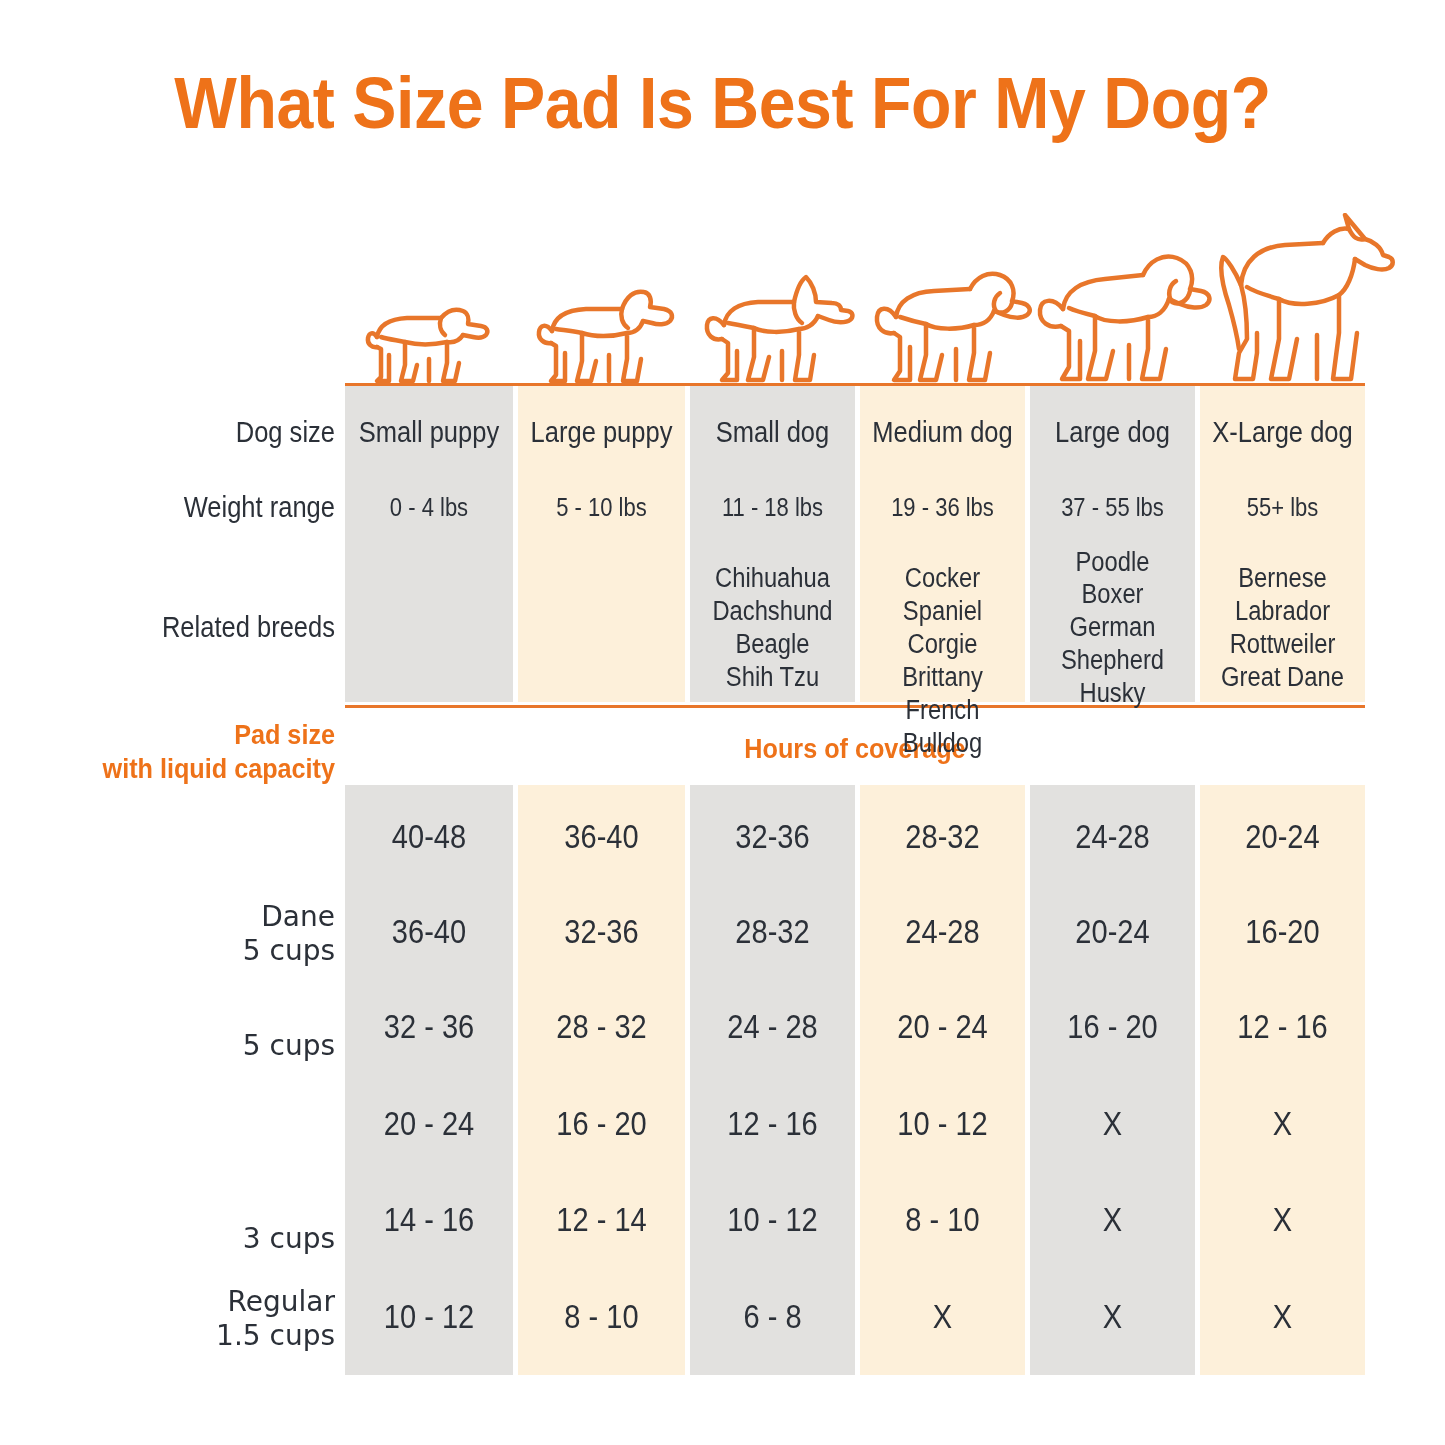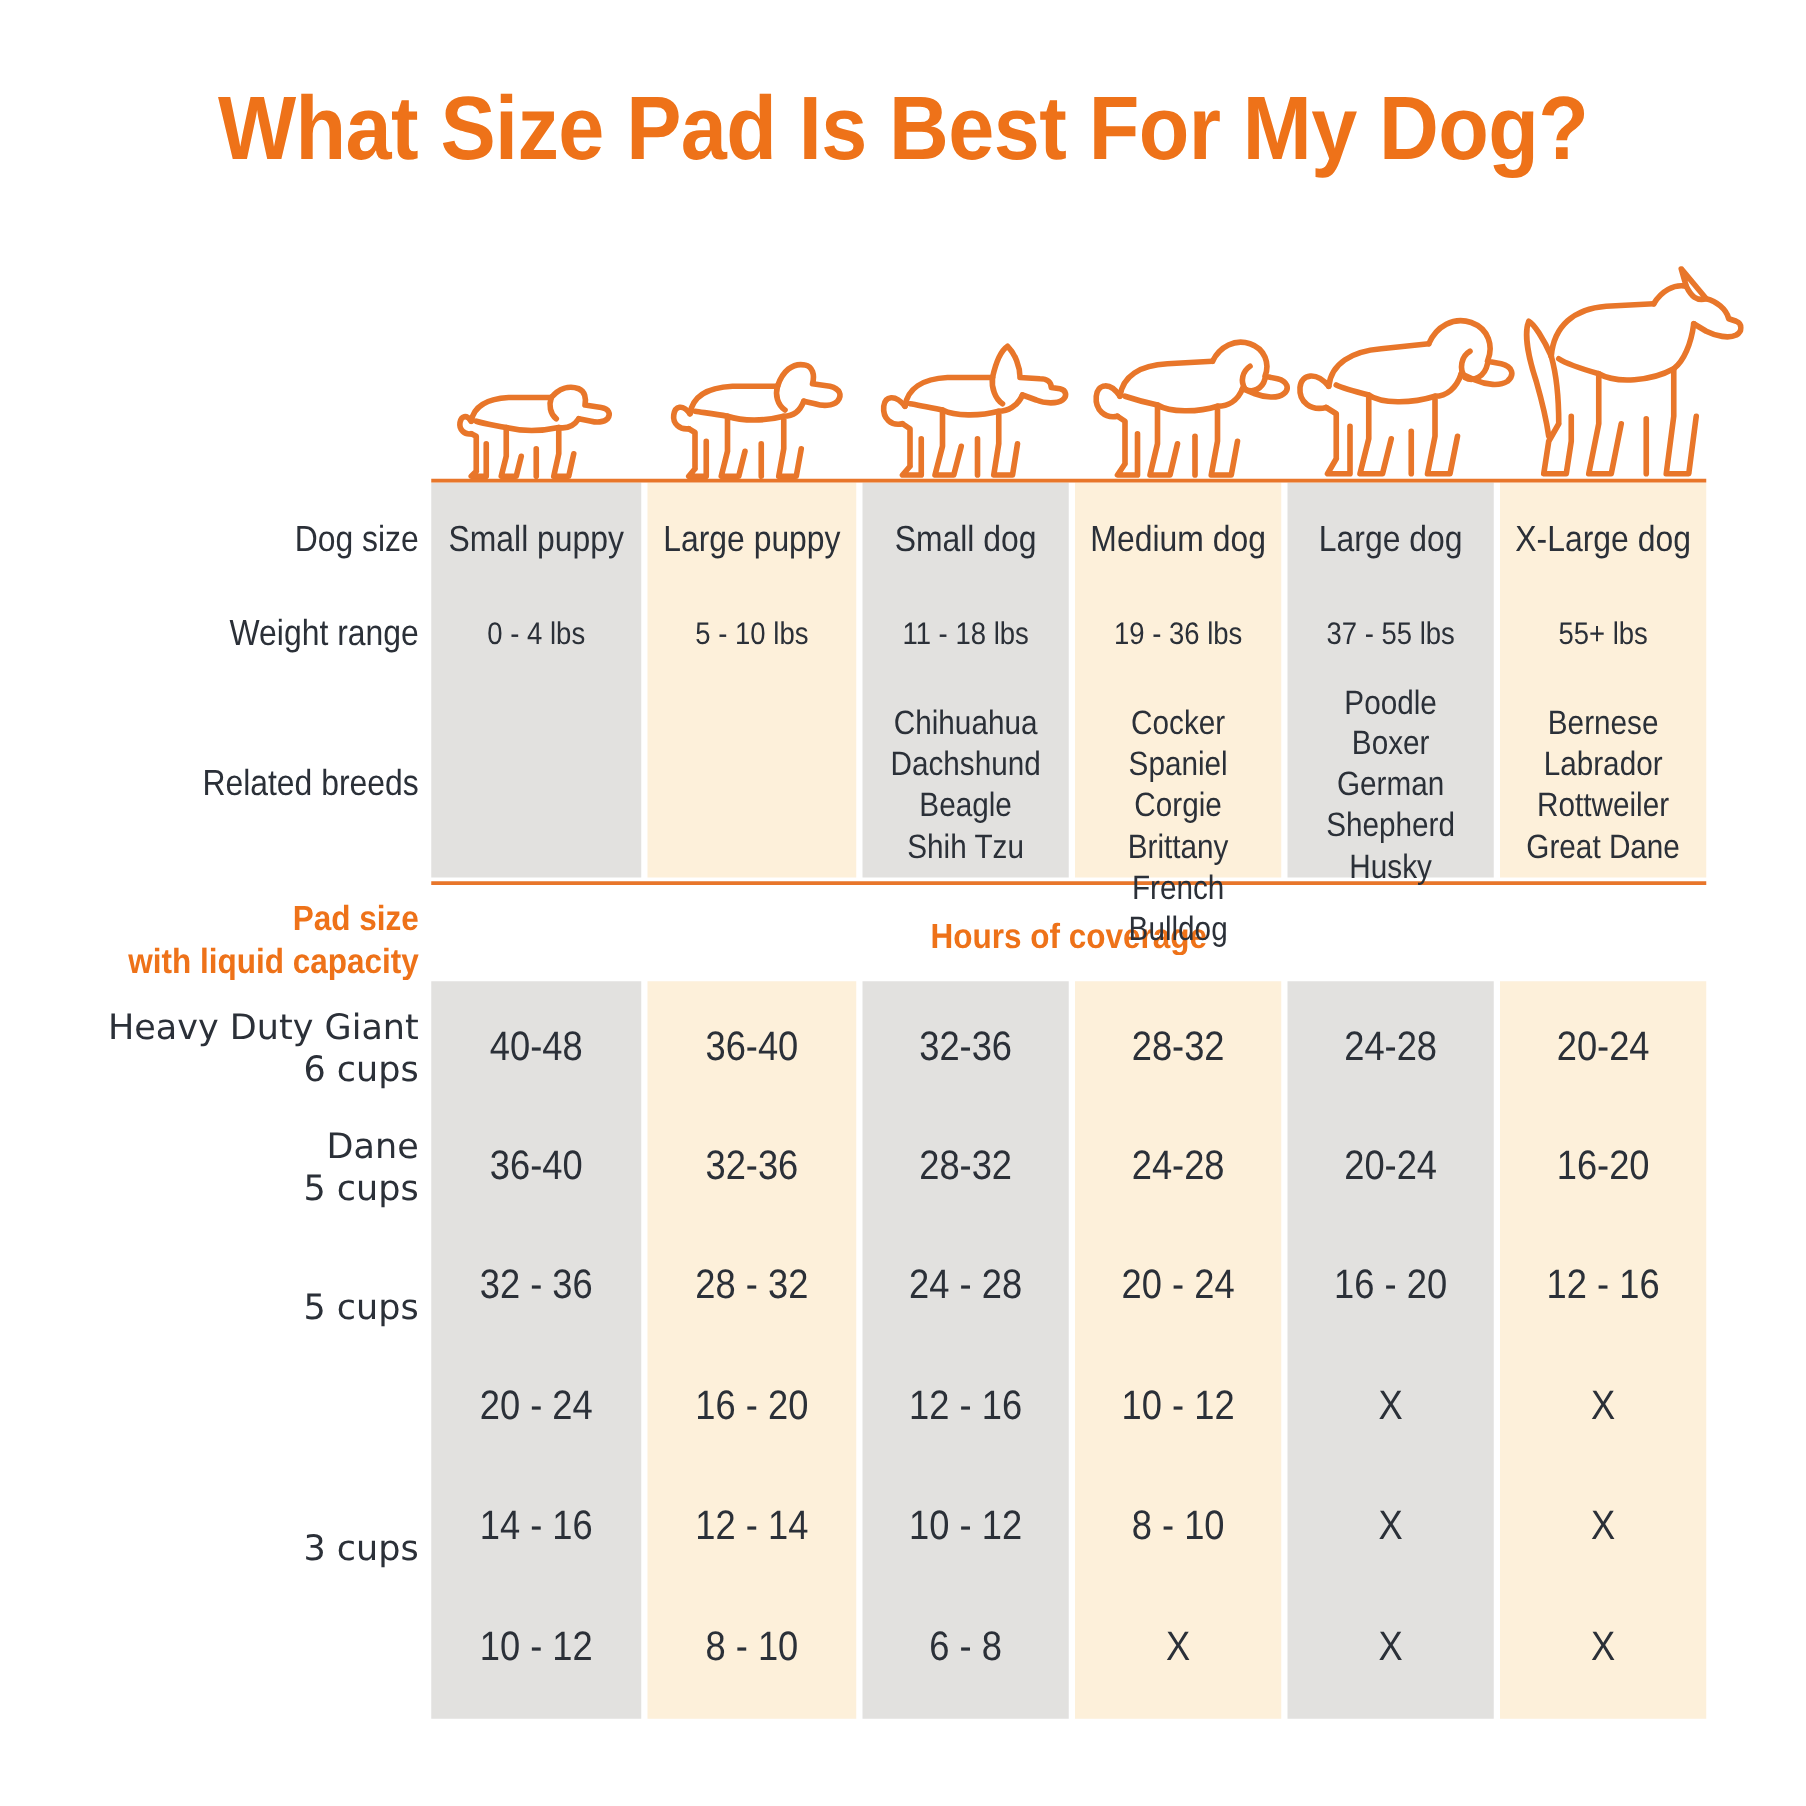--- a/index.html
+++ b/index.html
@@ -266,17 +266,17 @@
       <div class="cell data-val" style="left: 860px; top: 1200px; width: 165px;">8 - 10</div>
       <div class="cell data-val" style="left: 1030px; top: 1200px; width: 165px;">X</div>
       <div class="cell data-val" style="left: 1200px; top: 1200px; width: 165px;">X</div>
       <div class="cell data-val" style="left: 345px; top: 1297px; width: 168px;">10 - 12</div>
       <div class="cell data-val" style="left: 518px; top: 1297px; width: 167px;">8 - 10</div>
       <div class="cell data-val" style="left: 690px; top: 1297px; width: 165px;">6 - 8</div>
       <div class="cell data-val" style="left: 860px; top: 1297px; width: 165px;">X</div>
       <div class="cell data-val" style="left: 1030px; top: 1297px; width: 165px;">X</div>
       <div class="cell data-val" style="left: 1200px; top: 1297px; width: 165px;">X</div>
     </div>
-<div class="rowlabel data-label" style="top: 805px;"><span>Heavy Duty Giant</span><br><span>6 cups</span></div>
     <div class="rowlabel data-label" style="top: 900px;"><span>Dane</span><br><span>5 cups</span></div>
     <div class="rowlabel data-label" style="top: 995px;"><br><span>5 cups</span></div>
     <div class="rowlabel data-label" style="top: 1188px;"><br><span>3 cups</span></div>
+    <div class="rowlabel data-label" style="top: 1285px;"><span>Regular</span><br><span>1.5 cups</span></div>
   </div>
 
 </body></html>

